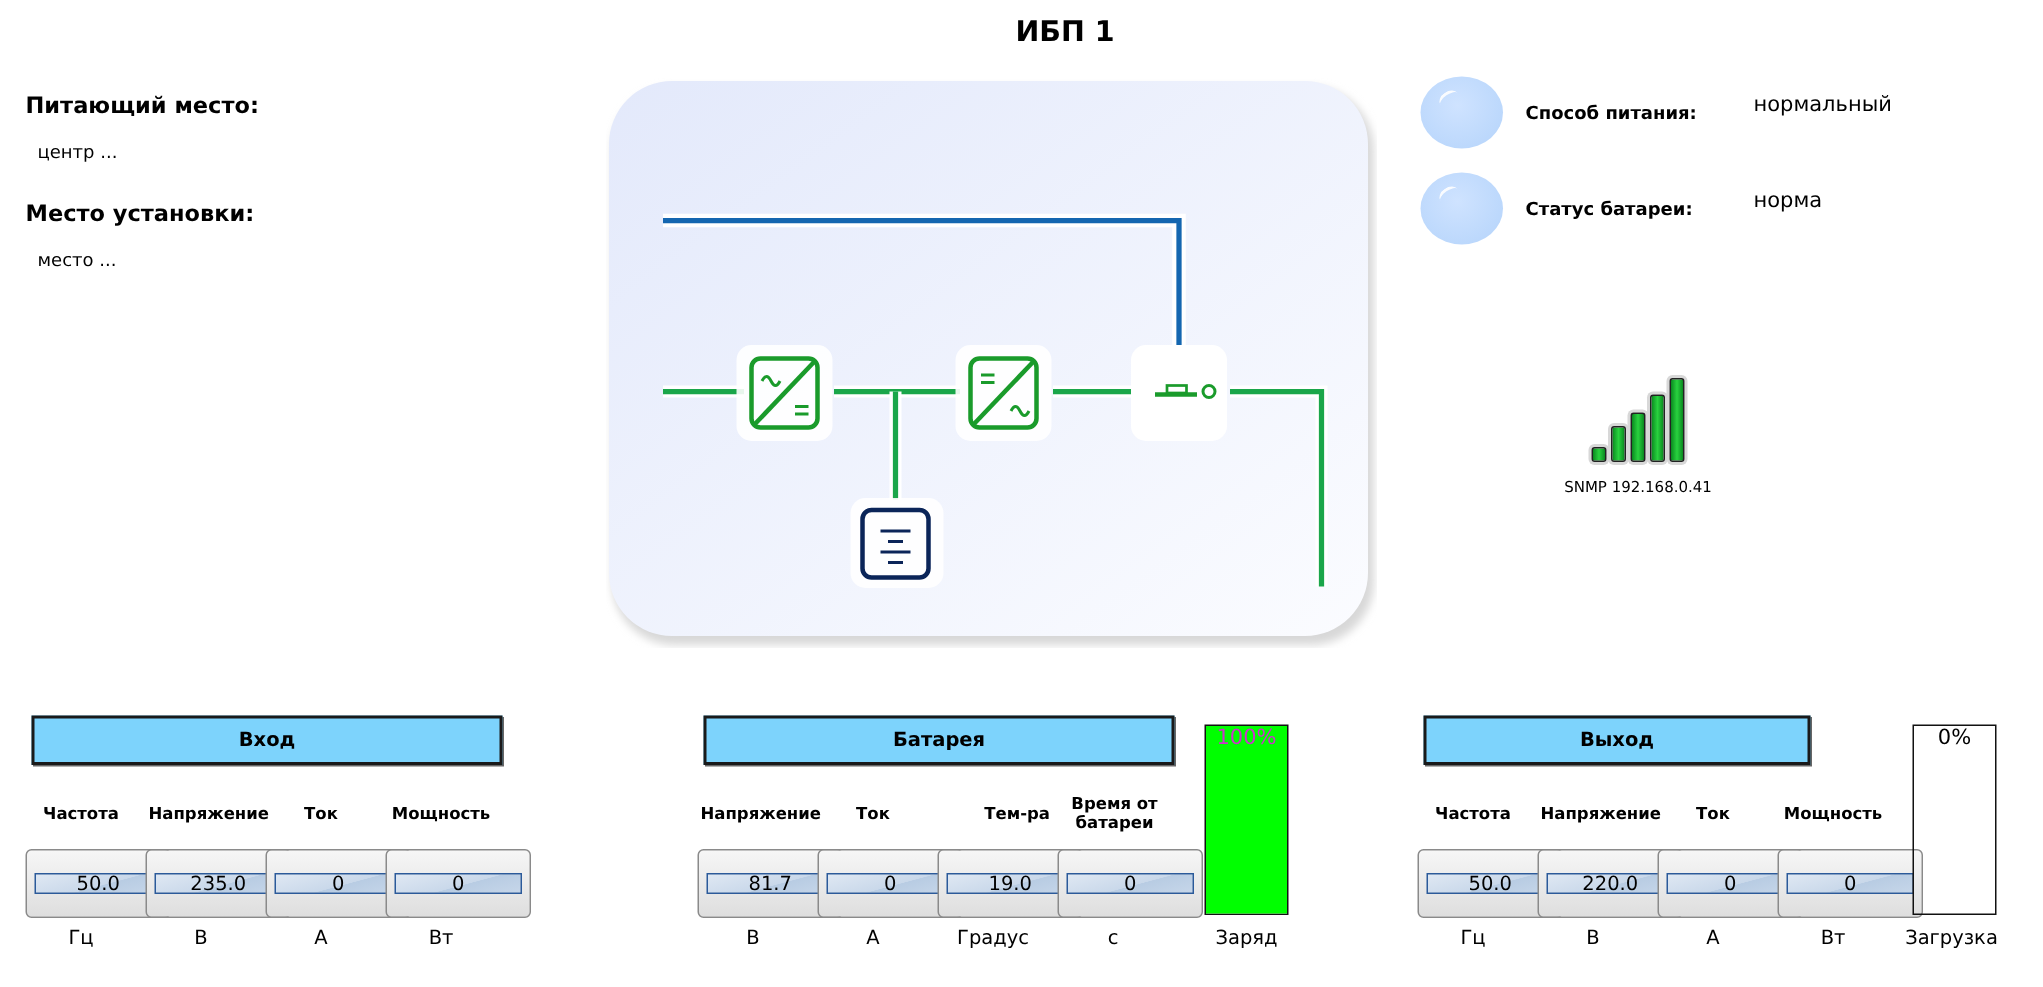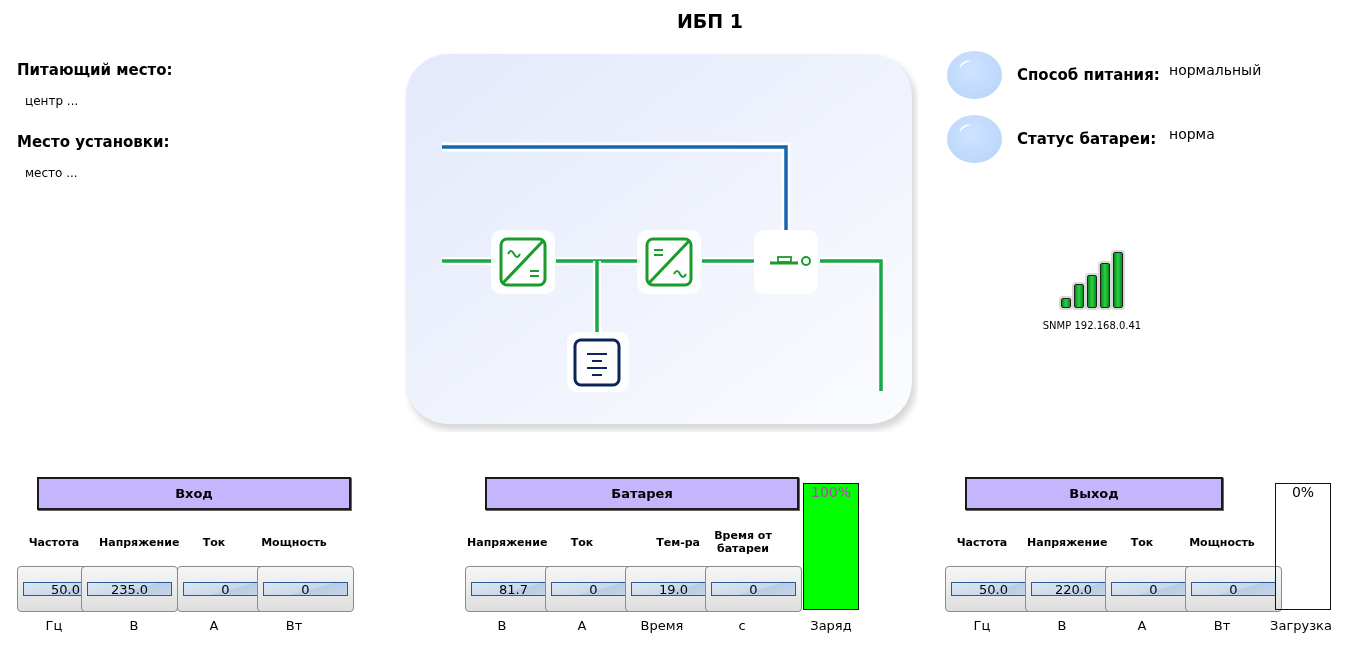--- a/index.html
+++ b/index.html
@@ -9,29 +9,29 @@
   .title { position: absolute; left: 0; width: 1420px; top: 10px; text-align: center; font-size: 19px; font-weight: bold; }
 
   .info-label { position: absolute; left: 17px; font-size: 15px; font-weight: bold; }
   .info-value { position: absolute; left: 25px; font-size: 12px; }
 
   .diagram { position: absolute; left: 404px; top: 52px; width: 514px; height: 380px; }
 
   .status-row { position: absolute; left: 947px; height: 48px; display: flex; align-items: center; }
   .led { width: 55px; height: 48px; border-radius: 50%; background: radial-gradient(ellipse at 45% 40%, #cfe3ff 0%, #bcd8fc 70%, #b3d2f8 100%); position: relative; }
   .led::after { content: ""; position: absolute; left: 12px; top: 10px; width: 14px; height: 8px; border-top: 2px solid #ffffff; border-radius: 50%; transform: rotate(-35deg); opacity: 0.9; }
-  .status-label { margin-left: 15px; font-size: 15px; font-weight: bold; }
+  .status-label { margin-left: 15px; font-size: 12px; font-weight: bold; }
   .status-value { font-size: 14px; position: absolute; }
 
   .snmp { position: absolute; left: 1040px; top: 246px; width: 104px; text-align: center; }
   .snmp-bars { display: flex; align-items: flex-end; justify-content: center; gap: 3px; height: 62px; }
   .snmp-bar { width: 10px; background: linear-gradient(90deg, #0a8a20 0%, #29d23f 50%, #0a8a20 100%); border: 1.5px solid #222; box-shadow: 0 0 0 2px #d8d8d8; border-radius: 2px; }
   .snmp-text { font-size: 10px; margin-top: 12px; }
 
-  .group-header { position: absolute; height: 33px; background: #c4b5fd; border: 2px solid #1a1a1a; box-shadow: 1px 1px 0 #666; font-size: 13px; font-weight: bold; display: flex; align-items: center; justify-content: center; margin-left: 16px; }
+  .group-header { position: absolute; height: 33px; background: #7dd3fc; border: 2px solid #1a1a1a; box-shadow: 1px 1px 0 #666; font-size: 13px; font-weight: bold; display: flex; align-items: center; justify-content: center; }
   .col-label { position: absolute; width: 76px; text-align: center; font-size: 11px; font-weight: bold; line-height: 13px; }
   .value-box { position: absolute; width: 97px; height: 46px; border: 1px solid #8a8a8a; border-radius: 4px; background: linear-gradient(180deg, #f6f6f6 0%, #dedede 100%); padding: 15px 5px; }
   .value-inner { width: 100%; height: 100%; border: 1.5px solid #2b5a9a; background: linear-gradient(165deg, #dfe8f3 0%, #c9d8ea 55%, #b8cce3 56%, #c6d6e9 100%); display: flex; align-items: center; justify-content: center; font-size: 13px; }
   .unit { position: absolute; width: 76px; text-align: center; font-size: 13px; }
 
   .gauge { position: absolute; width: 56px; height: 127px; border: 1.5px solid #111; display: flex; align-items: flex-start; justify-content: center; }
   .gauge-fill { position: absolute; left: 0; right: 0; bottom: 0; background: #00ff00; }
   .gauge-text { position: relative; font-size: 14px; }
   .gauge-caption { position: absolute; width: 70px; text-align: center; font-size: 13px; }
 </style>
@@ -139,21 +139,21 @@
 <div class="group-header" style="left:21px;top:477px;width:314px;">Вход</div>
 
 <div class="col-label" style="left:16px;top:536px;">Частота</div>
 <div class="col-label" style="left:99px;top:536px;">Напряжение</div>
 <div class="col-label" style="left:176px;top:536px;">Ток</div>
 <div class="col-label" style="left:256px;top:536px;">Мощность</div>
 
 <div class="value-box" style="left:17px;top:566px;">
     <div class="value-inner">50.0</div>
   </div>
-<div class="value-box" style="left:81px;top:566px;">
+<div class="value-box" style="left:97px;top:566px;">
     <div class="value-inner">235.0</div>
   </div>
 <div class="value-box" style="left:177px;top:566px;">
     <div class="value-inner">0</div>
   </div>
 <div class="value-box" style="left:257px;top:566px;">
     <div class="value-inner">0</div>
   </div>
 
 <div class="unit" style="left:16px;top:618px;">Гц</div>
@@ -176,21 +176,21 @@
   </div>
 <div class="value-box" style="left:625px;top:566px;">
     <div class="value-inner">19.0</div>
   </div>
 <div class="value-box" style="left:705px;top:566px;">
     <div class="value-inner">0</div>
   </div>
 
 <div class="unit" style="left:464px;top:618px;">В</div>
 <div class="unit" style="left:544px;top:618px;">А</div>
-<div class="unit" style="left:624px;top:618px;">Время</div>
+<div class="unit" style="left:624px;top:618px;">Градус</div>
 <div class="unit" style="left:704px;top:618px;">с</div>
 
 <div class="gauge" id="charge-gauge" style="left:803px;top:483px;">
   <div class="gauge-fill" id="charge-fill" style="height: 100%; background: rgb(0, 255, 0);"></div>
   <div class="gauge-text" id="charge-text" style="color: rgb(204, 51, 204);">100%</div>
 </div>
 <div class="gauge-caption" style="left:796px;top:618px;">Заряд</div>
 
 <div class="group-header" style="left:949px;top:477px;width:258px;">Выход</div>
 

